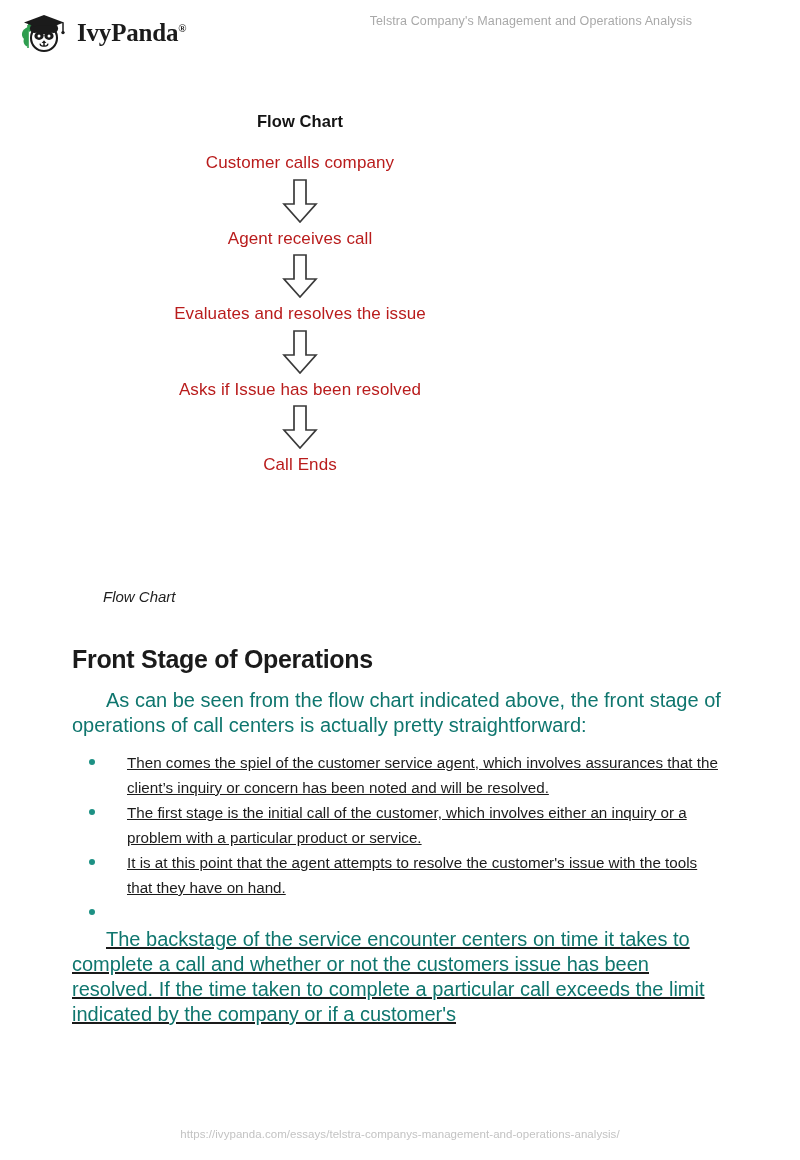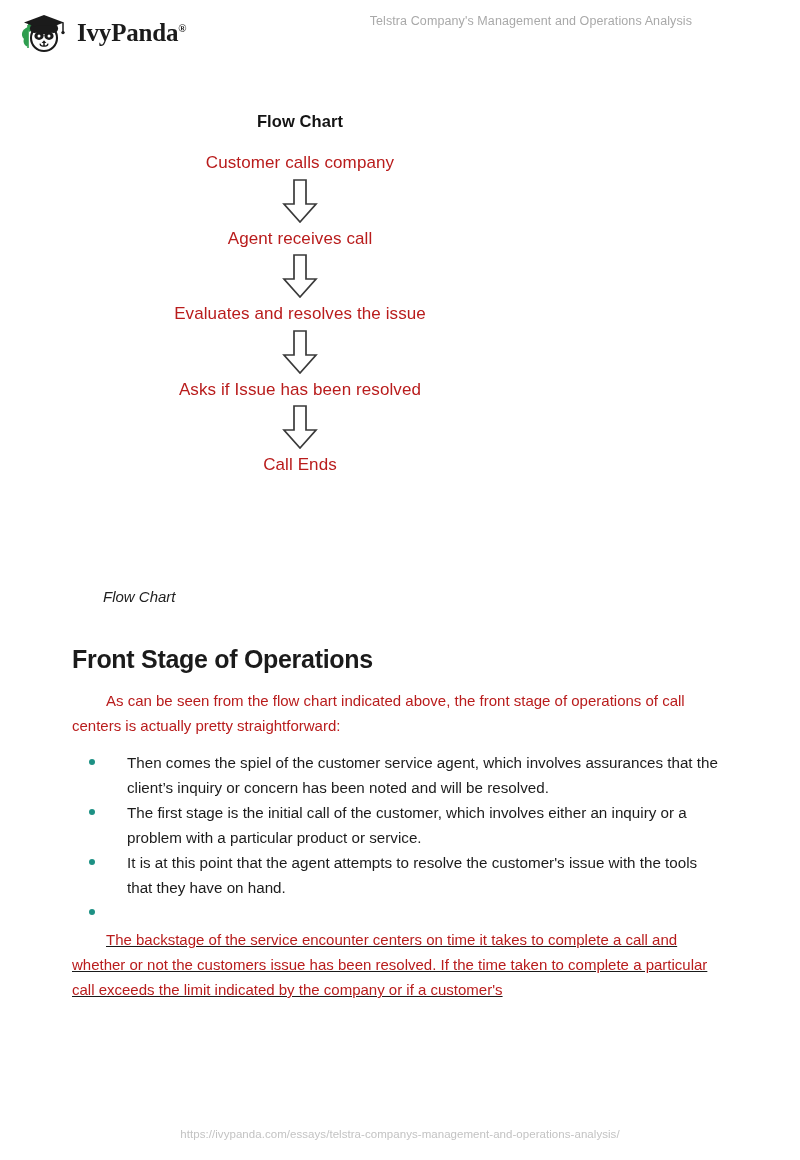--- a/index.html
+++ b/index.html
@@ -125,32 +125,33 @@
   }
 
   
   .body-content {
     position: absolute;
     left: 72px;
     top: 688px;
     width: 650px;
   }
   .body-paragraph {
-    font-size: 15px;
+    font-size: 20px;
     line-height: 25px;
-    color: #b91c1c;
+    color: #0f766e;
     text-indent: 34px;
     margin: 0 0 14px 0;
   }
   .body-paragraph.tight { margin-bottom: 0; }
 
   .bullet-list {
     list-style: none;
     margin: 12px 0 16px 0;
     padding: 0;
+    text-decoration: underline;
   }
   .bullet-item {
     position: relative;
     padding-left: 55px;
     font-size: 15.2px;
     line-height: 25px;
     color: #1c1c1c;
     margin-bottom: 0px;
   }
   .bullet-dot {

